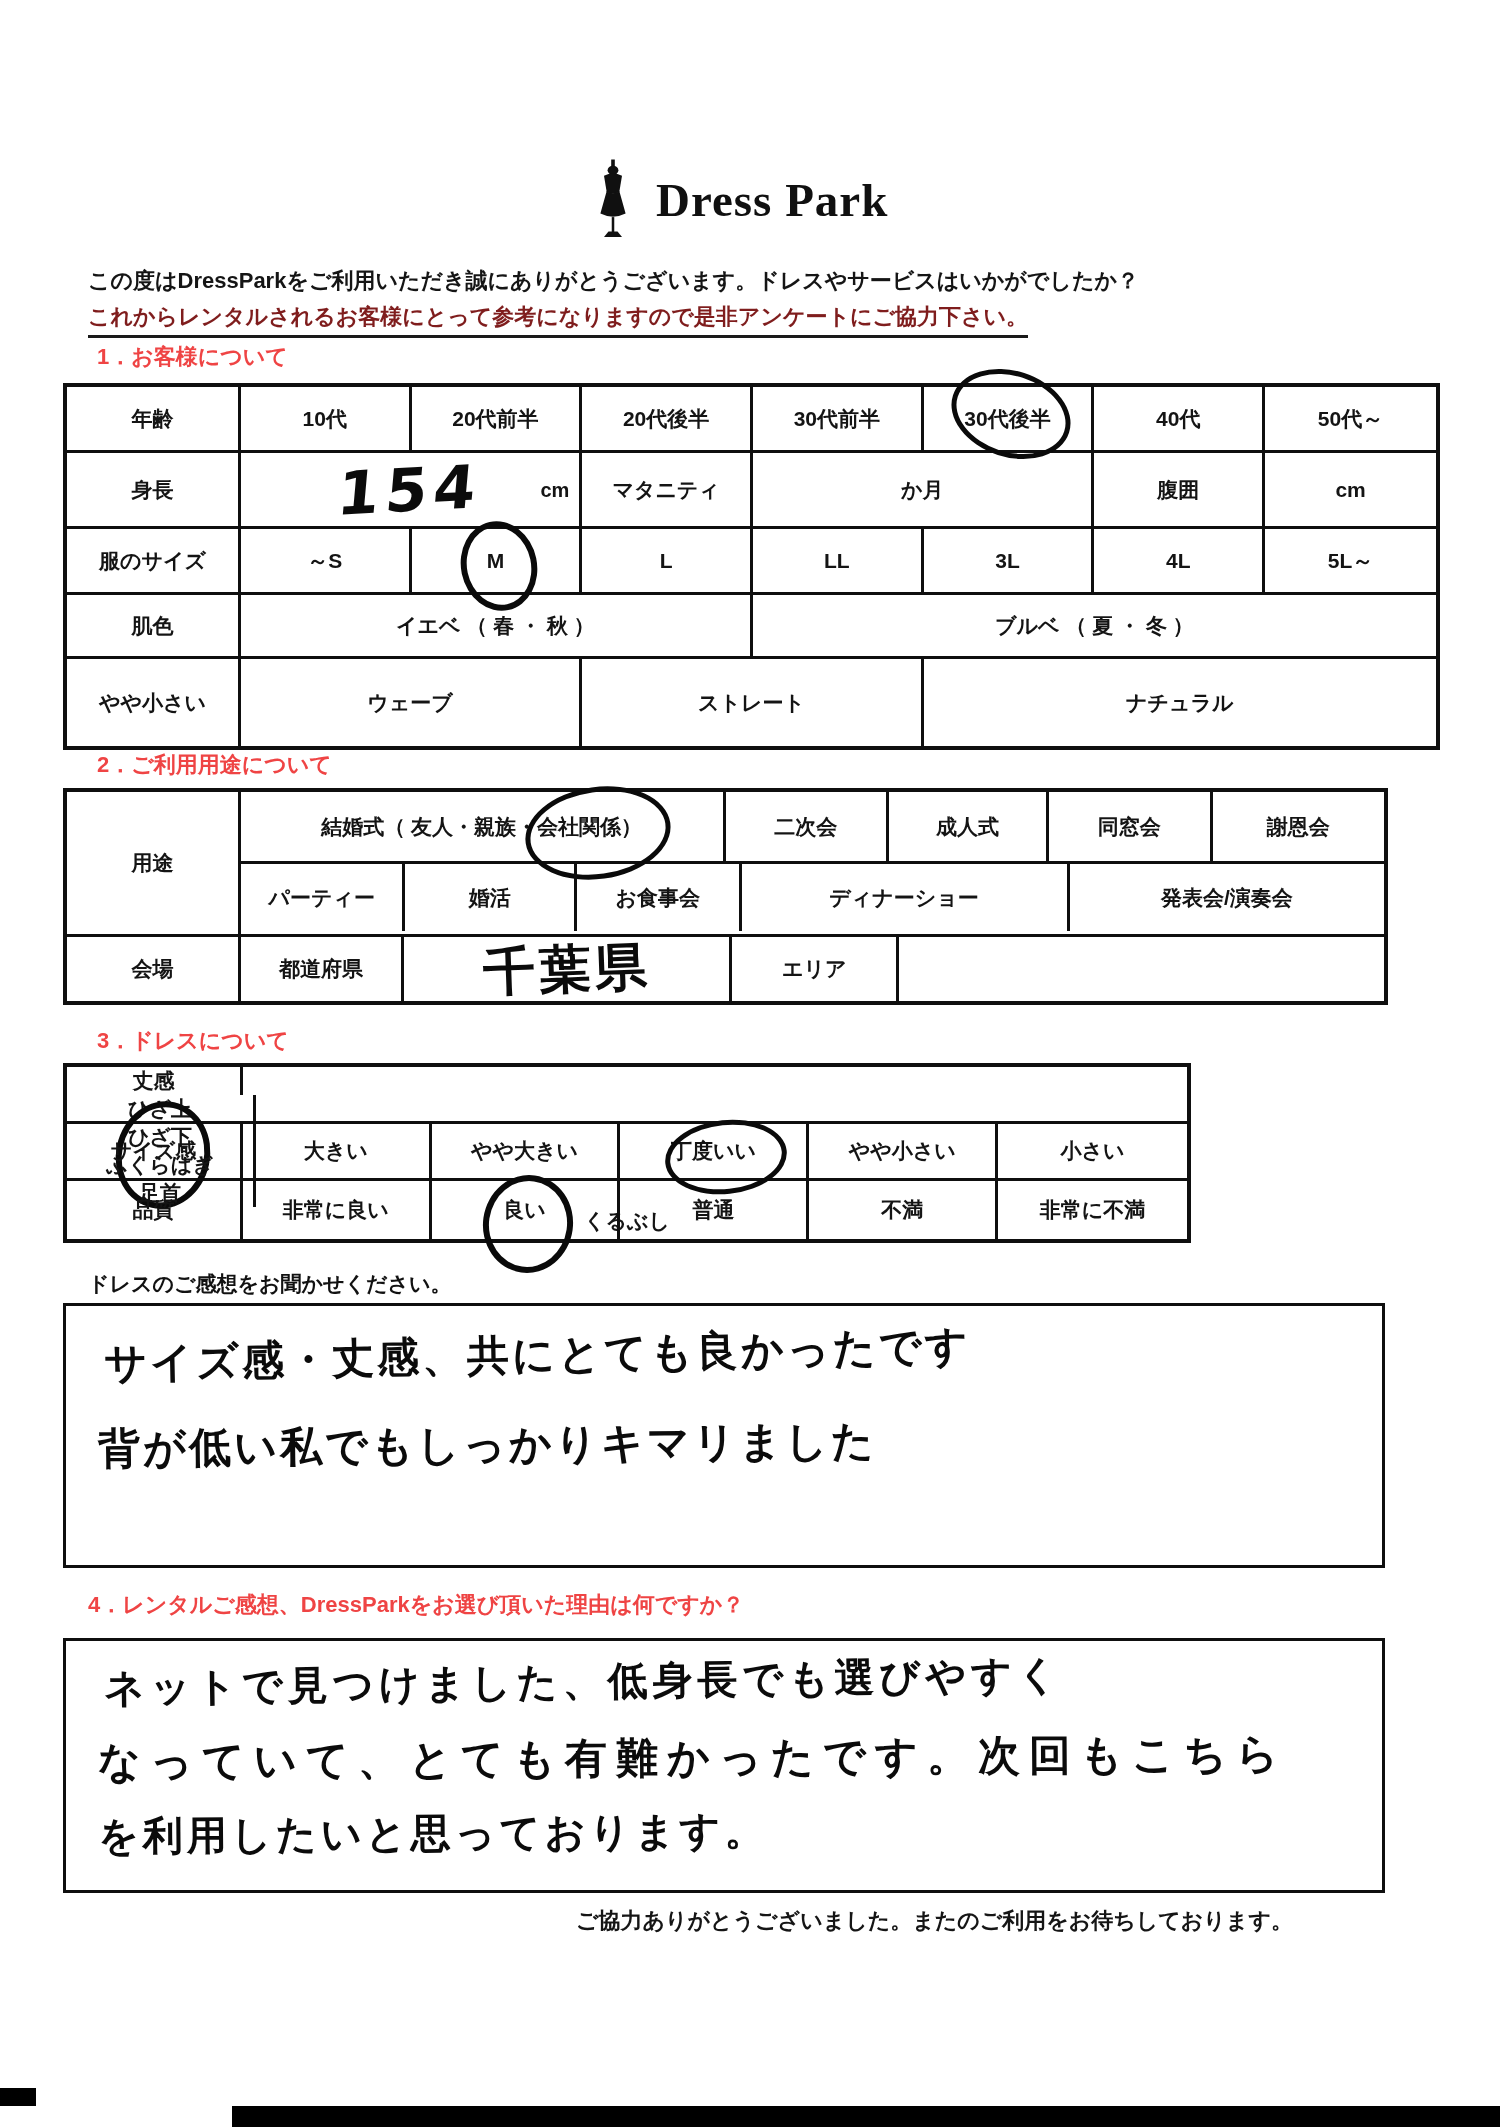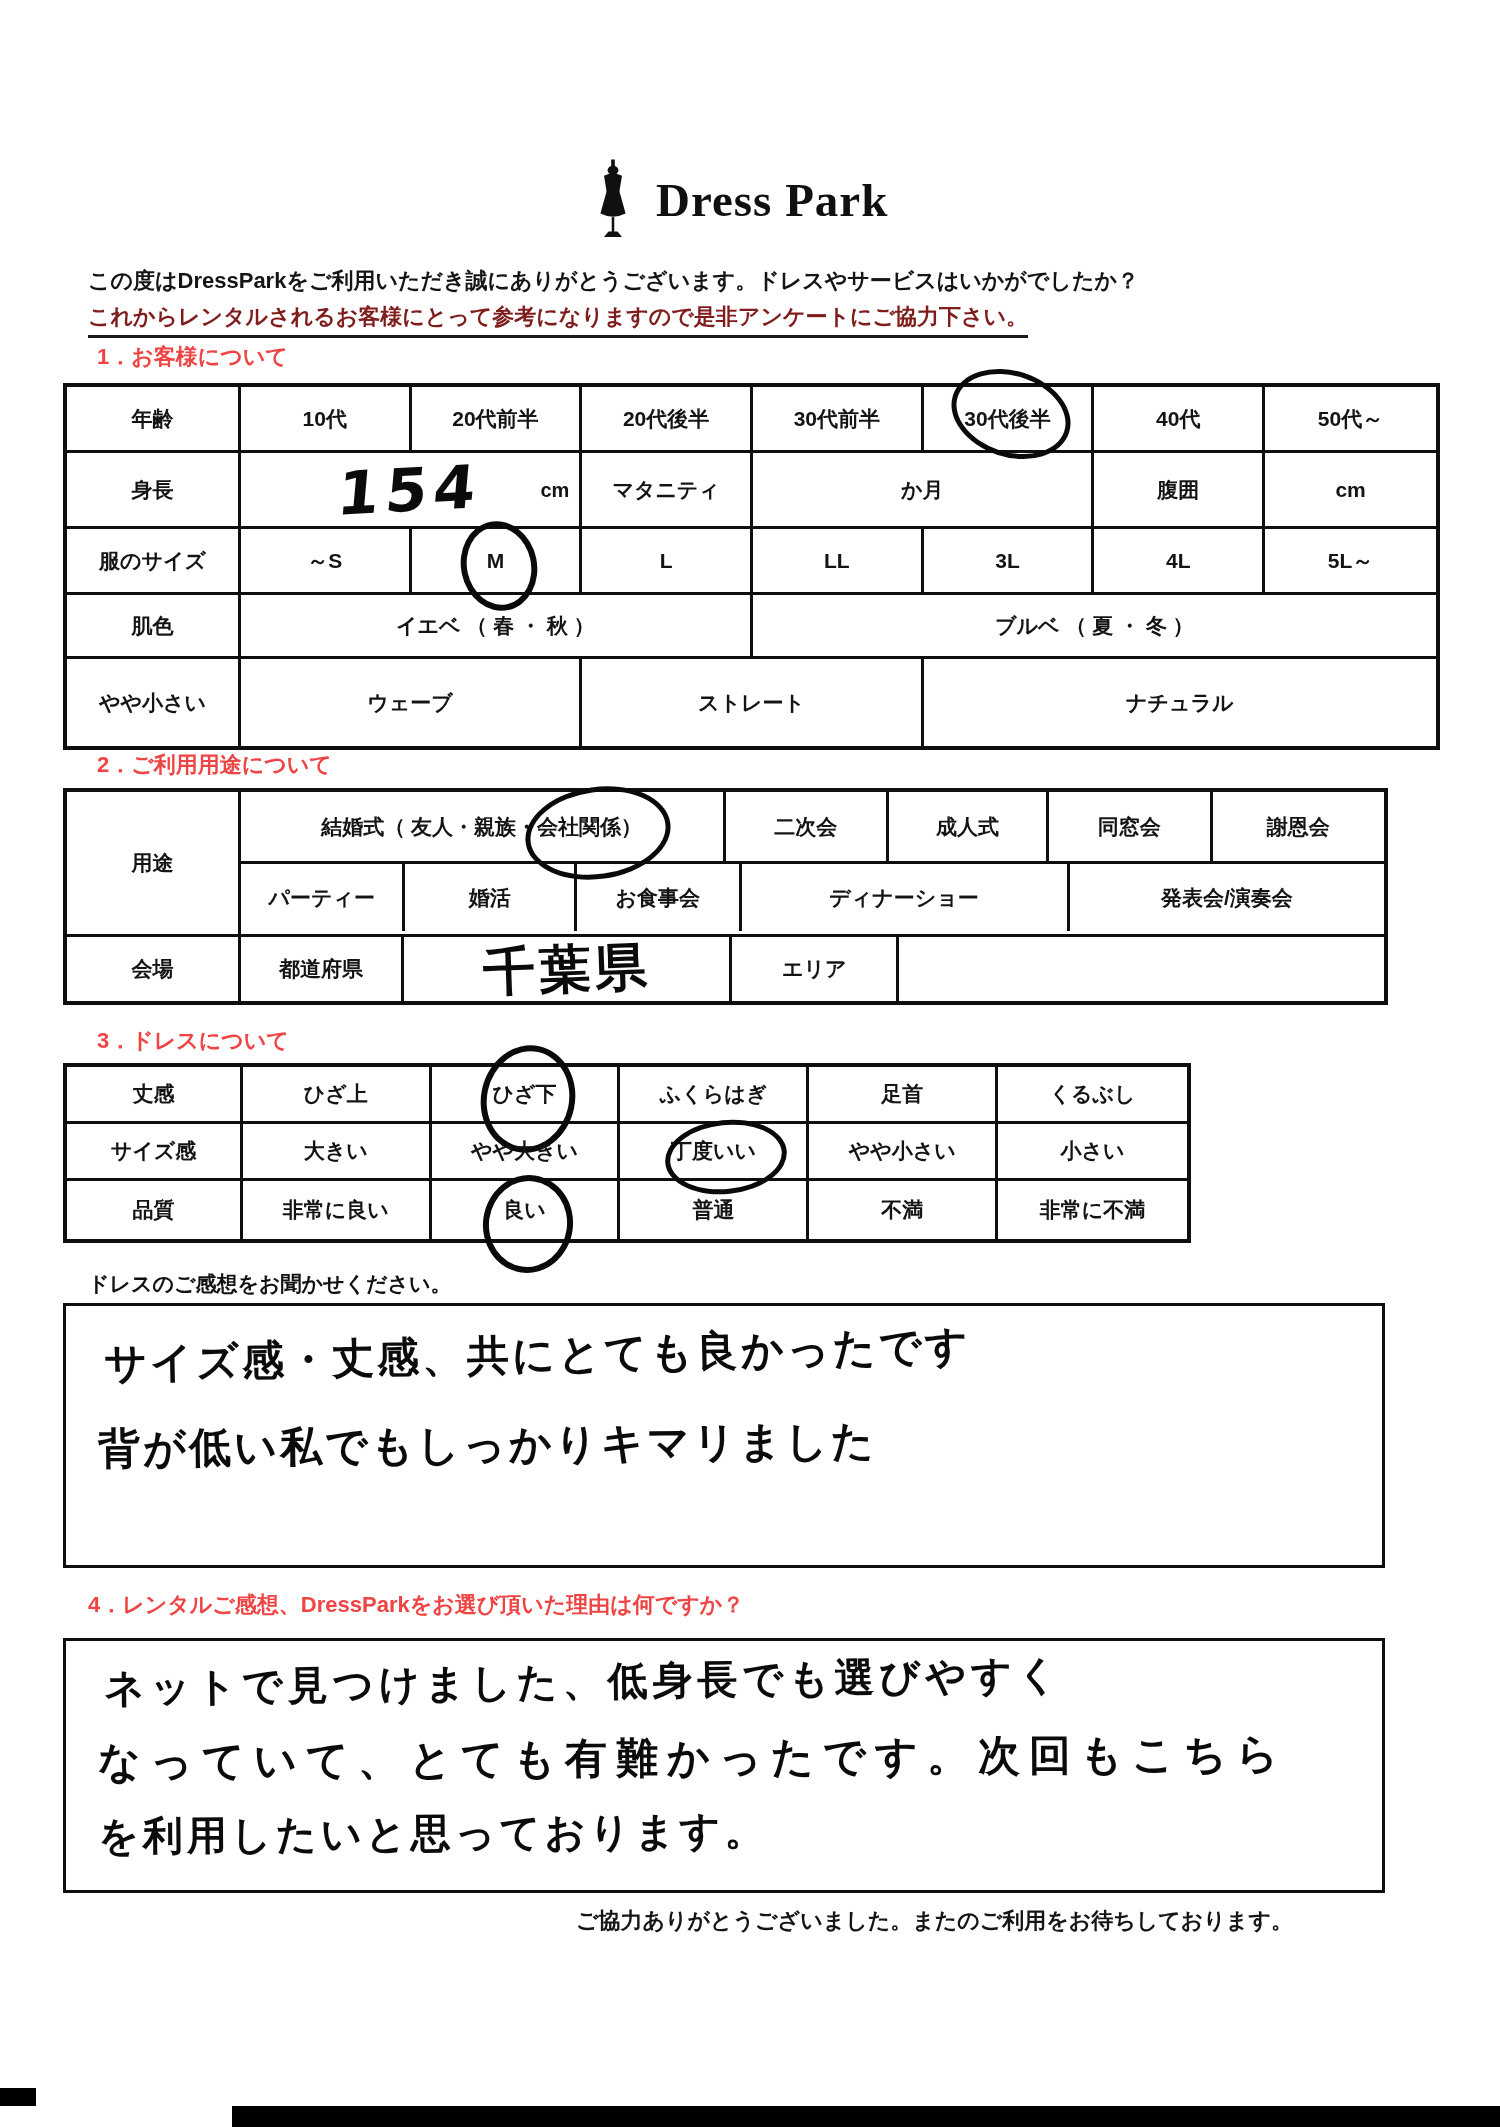--- a/index.html
+++ b/index.html
@@ -168,21 +168,21 @@
       <span class="hand hand-pref">千葉県</span>
     </div>
     <div class="cell" style="width:12.7%;">エリア</div>
     <div class="cell flex1 endc"></div>
   </div>
 </div>
 
 <div class="abs h" style="top:1026px;left:97px;">3．ドレスについて</div>
 
 <div class="abs tbl" style="top:1063px;left:63px;width:1128px;">
-  <div class="trow" style="height:57px;">
+  <div class="trow" style="height:57px;flex-direction:column;">
     <div class="cell w157">丈感</div>
     <div class="cell w1686">ひざ上</div>
     <div class="cell w1686">
       <span>ひざ下</span>
       <span class="circle c-hiza"></span>
     </div>
     <div class="cell w1686">ふくらはぎ</div>
     <div class="cell w1686">足首</div>
     <div class="cell flex1 endc">くるぶし</div>
   </div>

